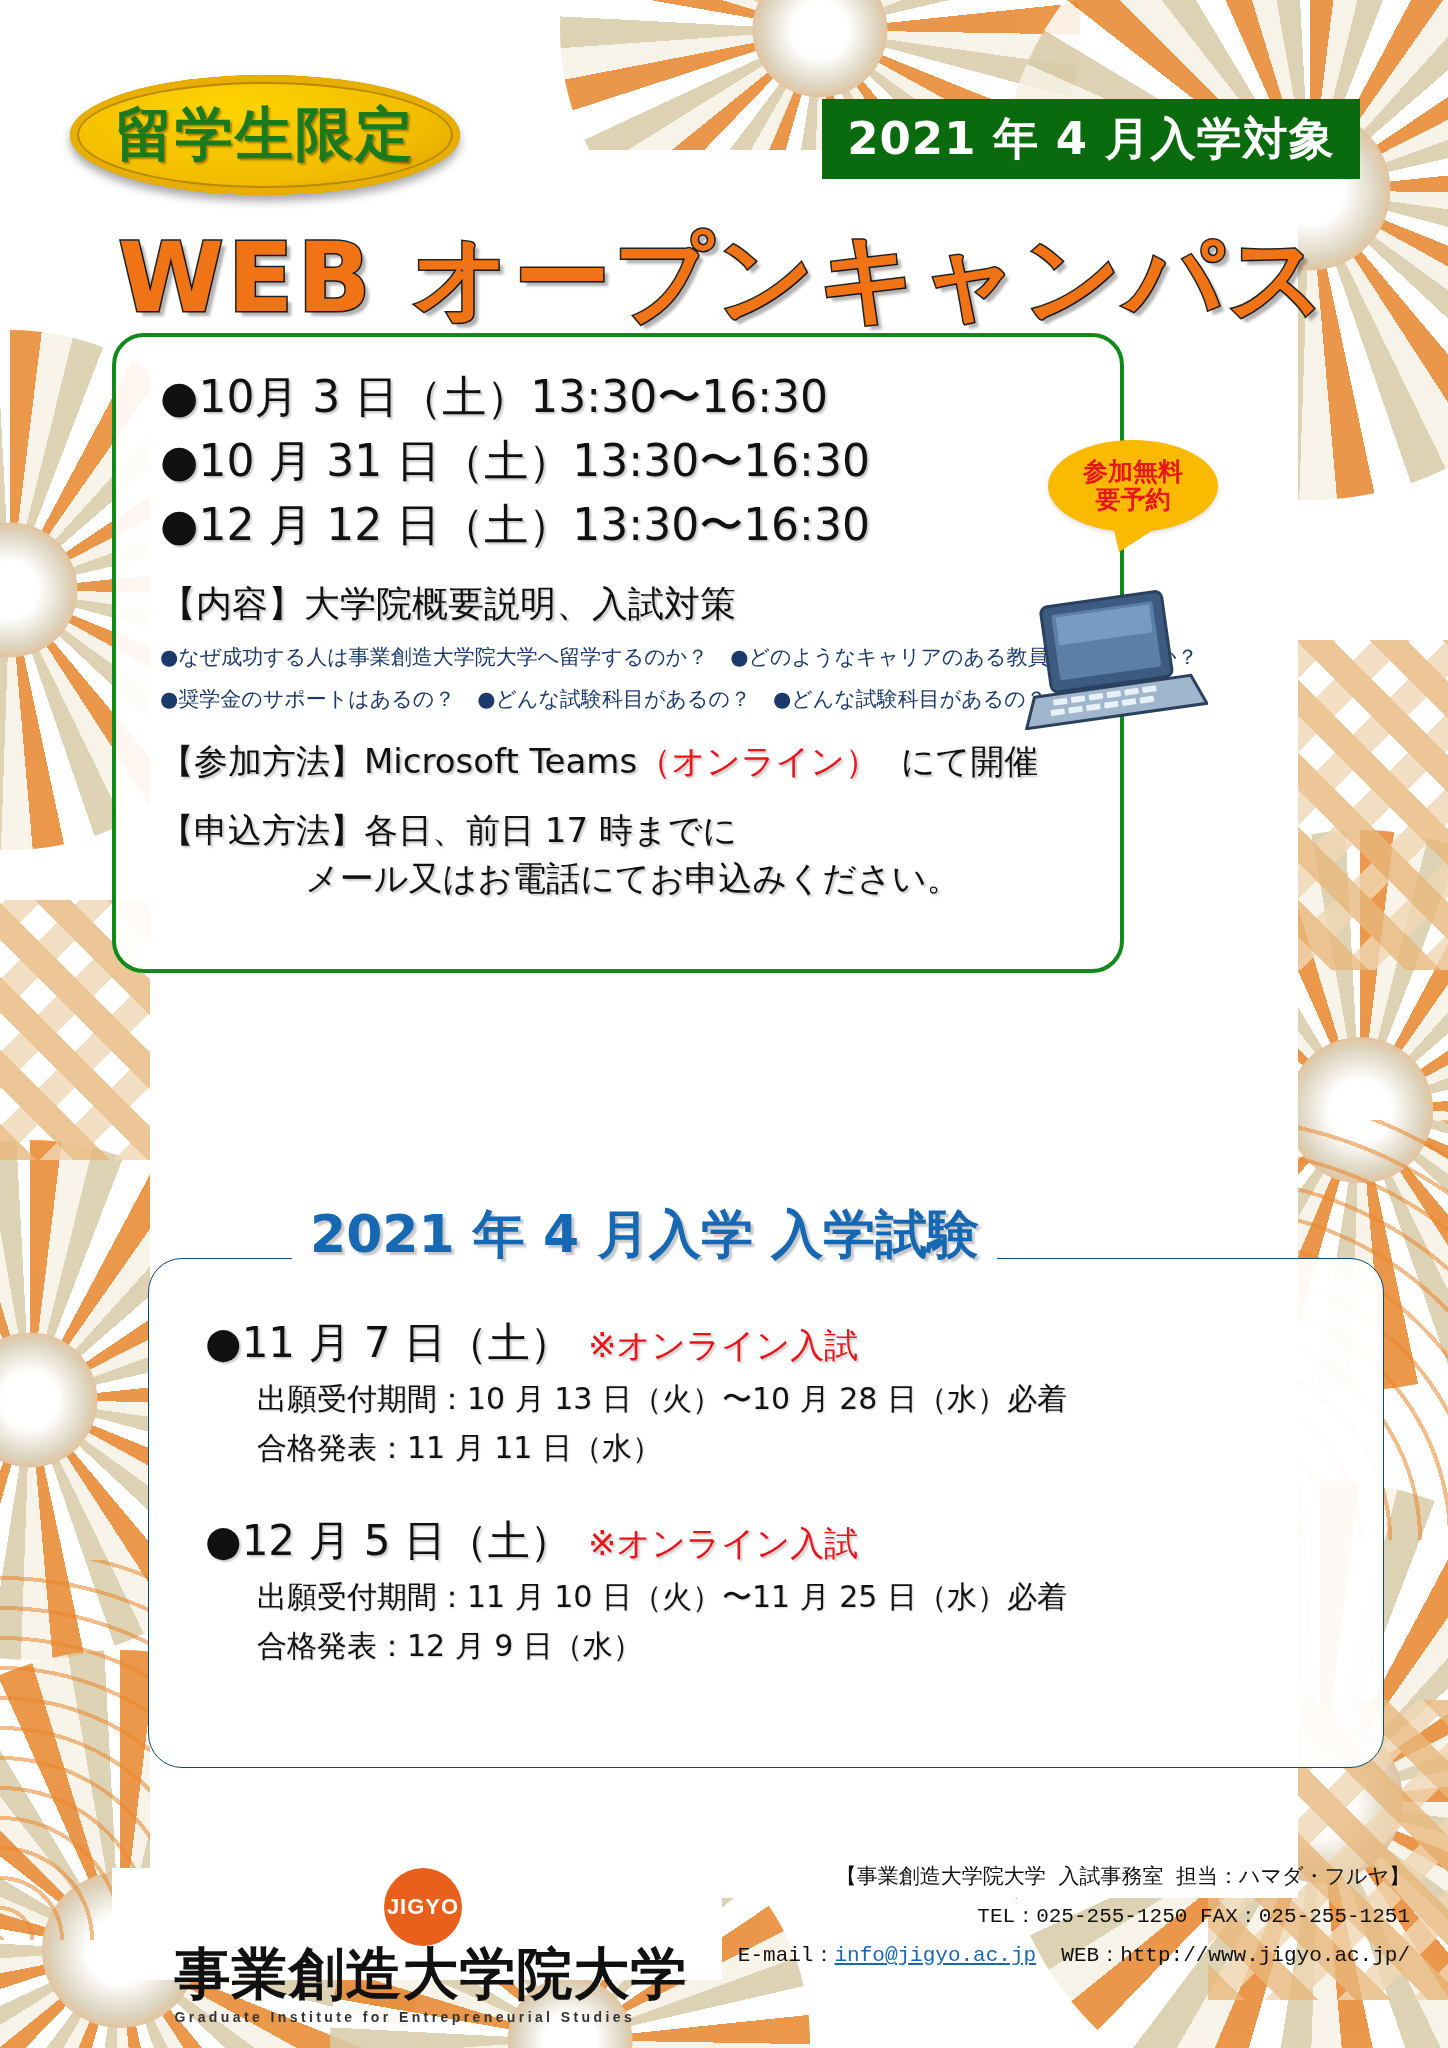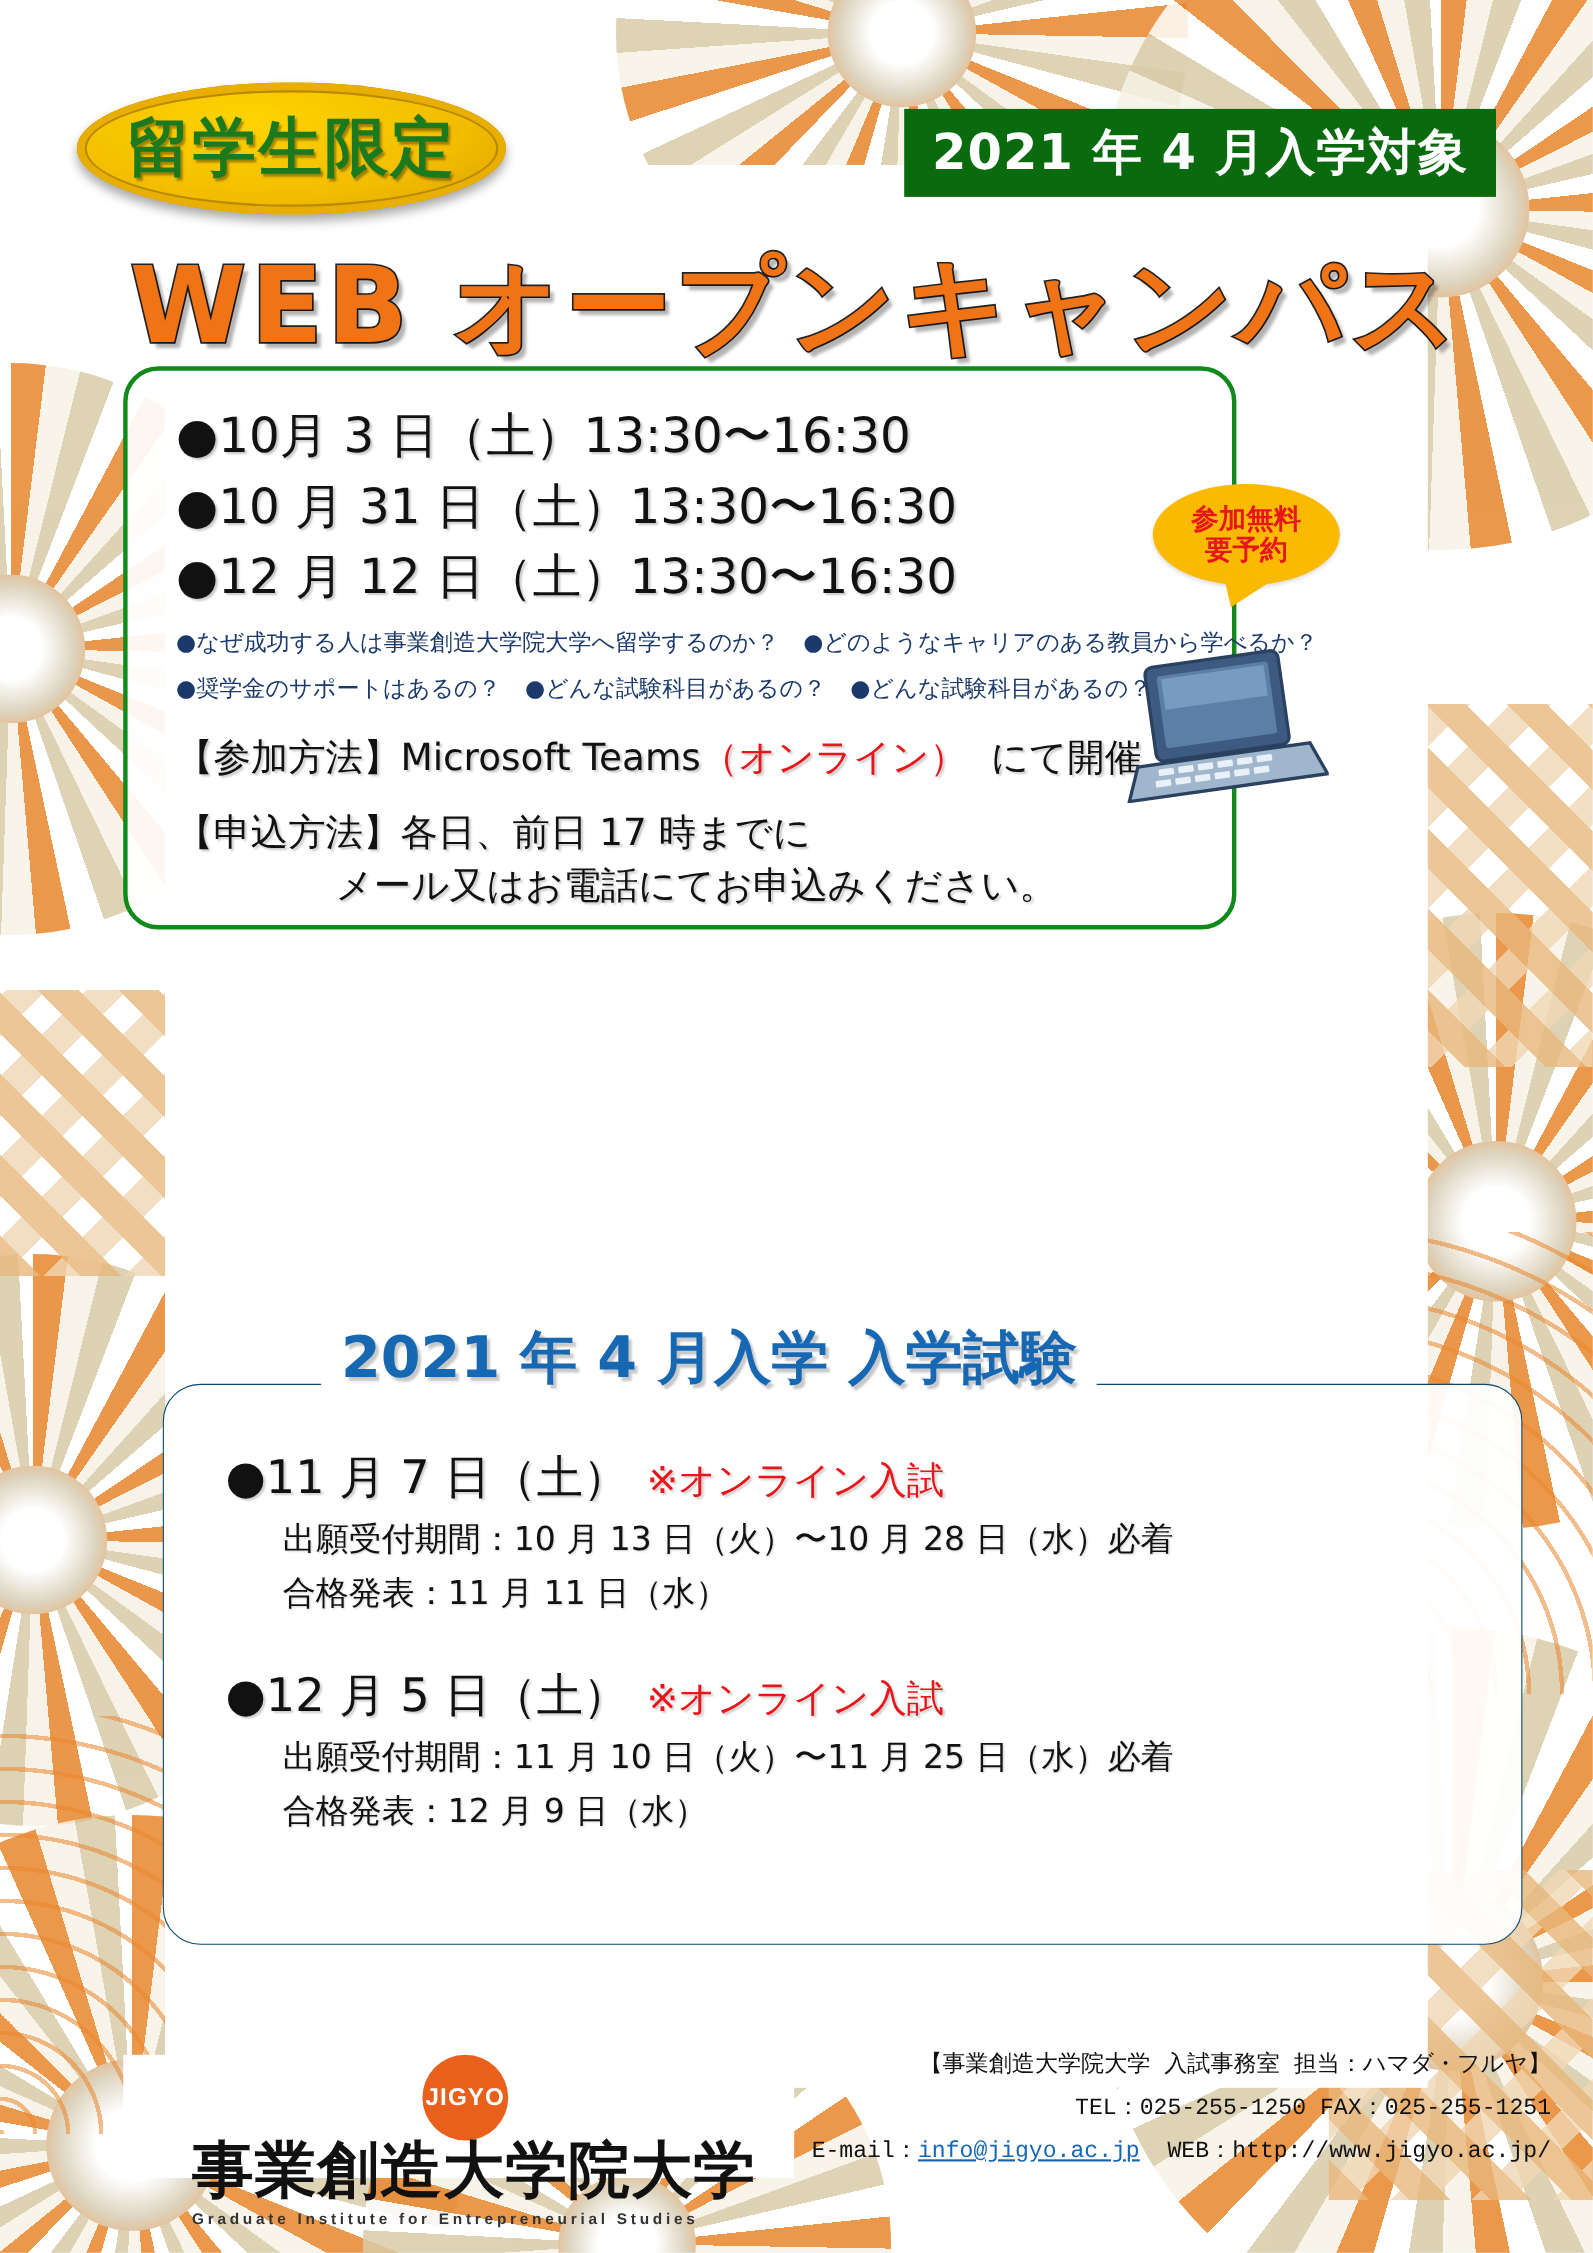--- a/index.html
+++ b/index.html
@@ -90,21 +90,21 @@
     letter-spacing:4px;
     font-family:"DejaVu Sans","Liberation Sans",sans-serif;
     -webkit-text-stroke:3px #222;
     paint-order:stroke fill;
     text-shadow:5px 5px 3px rgba(0,0,0,.3);
   }
 
   
   .green-box{
     position:absolute; z-index:20;
-    left:112px; top:333px; width:1012px; height:512px;
+    left:112px; top:333px; width:1012px; height:640px;
     border:4px solid #0f8a1b; border-radius:32px;
     background:rgba(255,255,255,.92);
     box-sizing:border-box;
     padding:28px 0 0 44px;
   }
   .date-line{
     font-size:44px; color:#111; line-height:1.45;
     white-space:nowrap;
     font-family:"DejaVu Sans","Liberation Sans",sans-serif;
     text-shadow:2px 2px 2px rgba(0,0,0,.22);
@@ -243,20 +243,21 @@
   <span>2021 年 4 月入学対象</span>
 </div>
 
 <div class="web-title">WEB オープンキャンパス</div>
 
 <div class="green-box">
   <div class="date-line">●10月  3 日（土）13:30〜16:30</div>
   <div class="date-line">●10 月 31 日（土）13:30〜16:30</div>
   <div class="date-line">●12 月 12 日（土）13:30〜16:30</div>
 
+  <div class="naiyou">【内容】大学院概要説明、入試対策</div>
 
   <div class="q-line">
     <span>●なぜ成功する人は事業創造大学院大学へ留学するのか？</span><span class="sp"></span><span>●どのようなキャリアのある教員から学べるか？</span>
   </div>
   <div class="q-line">
     <span>●奨学金のサポートはあるの？</span><span class="sp"></span><span>●どんな試験科目があるの？</span><span class="sp"></span><span>●どんな試験科目があるの？</span>
   </div>
 
   <div class="method">
     <span>【参加方法】Microsoft Teams</span><span class="red">（オンライン）</span>&nbsp;&nbsp;<span>にて開催</span>

